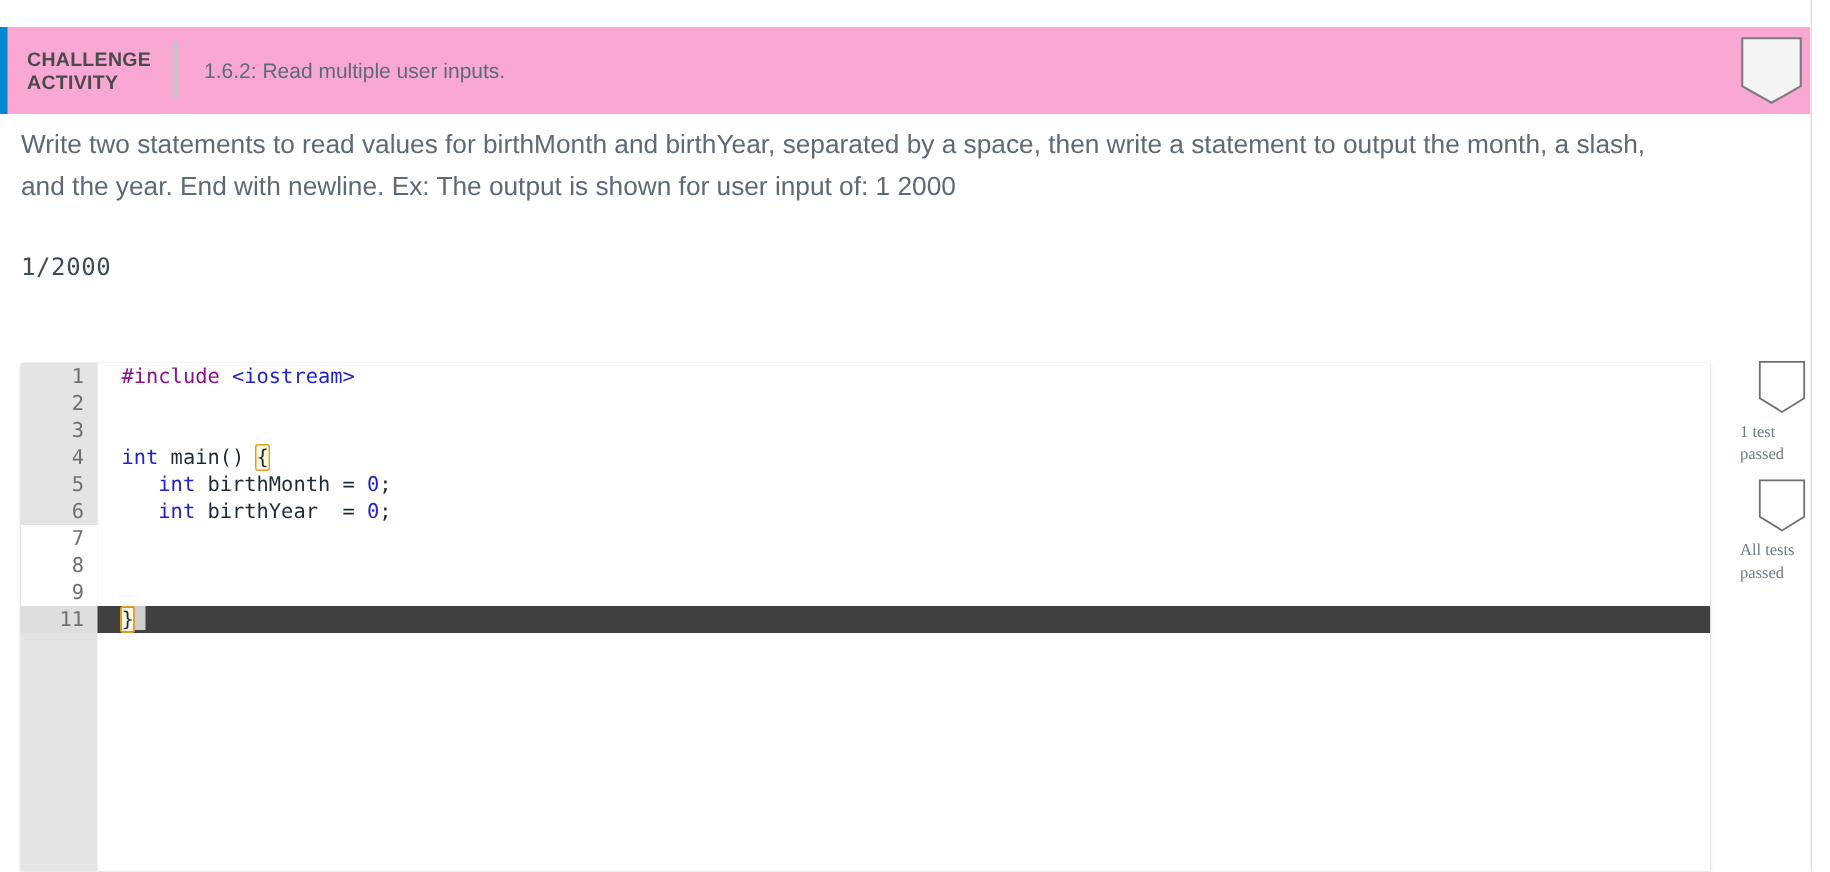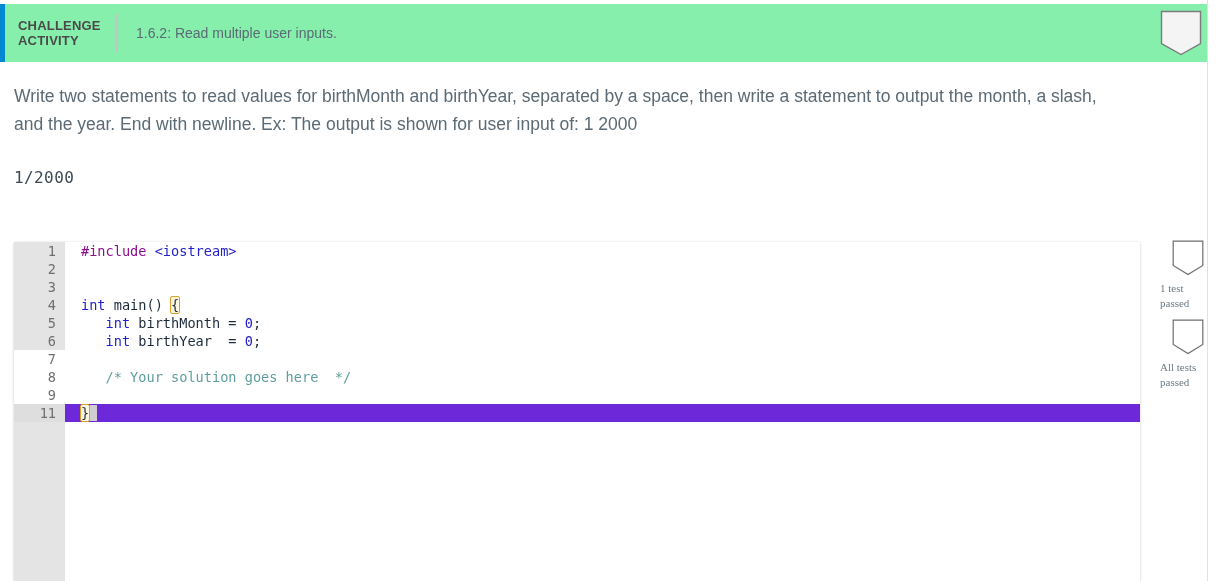--- a/index.html
+++ b/index.html
@@ -26,24 +26,24 @@
     position: absolute;
     top: 0; left: 1207px;
     width: 13px; height: 581px;
     background: #ffffff;
     border-left: 1px solid #e0e0e0;
   }
 
   
   .header {
     position: absolute;
-    top: 4px; left: 0;
+    top: 18px; left: 0;
     width: 1207px;
     height: 58px;
-    background: #86efac;
+    background: #f9a8d4;
     display: flex;
     align-items: center;
   }
   .header-accent {
     position: absolute;
     top: 0; left: 0;
     width: 5px; height: 58px;
     background: #0089d0;
   }
   .header-kicker {
@@ -127,21 +127,21 @@
     position: absolute;
     top: 0; left: 0;
     width: 1126px;
   }
   .code-row {
     position: relative;
     height: 18px;
     line-height: 18px;
     white-space: pre;
   }
-  .code-row.active { background: #6d28d9; }
+  .code-row.active { background: #404040; }
   .code-row .ln {
     position: absolute;
     top: 0; left: 0;
     width: 51px;
     height: 18px;
     text-align: right;
     padding-right: 9px;
     color: #6f6f6f;
     background: #e4e4e4;
   }
@@ -227,21 +227,21 @@
   <div class="editor">
     <div class="gutter-bg"></div>
     <div class="code-rows" id="code-rows">
         <div class="code-row"><span class="ln">1</span><span class="src"><span class="tok-pre">#include</span> <span class="tok-inc">&lt;iostream&gt;</span></span></div>
         <div class="code-row"><span class="ln">2</span></div>
         <div class="code-row"><span class="ln">3</span><span class="src"></span></div>
         <div class="code-row"><span class="ln">4</span><span class="src"><span class="tok-kw">int</span> main() <span class="tok-brace bracket-match">{</span></span></div>
         <div class="code-row"><span class="ln">5</span><span class="src">   <span class="tok-kw">int</span> birthMonth = <span class="tok-num">0</span>;</span></div>
         <div class="code-row"><span class="ln">6</span><span class="src">   <span class="tok-kw">int</span> birthYear  = <span class="tok-num">0</span>;</span></div>
         <div class="code-row editable"><span class="ln">7</span><span class="src"></span></div>
-        <div class="code-row editable"><span class="ln">8</span><span class="src">   <span class="tok-cm">/* Your solution goes here  */</span></span></div>
+        <div class="code-row editable"><span class="ln">8</span></div>
         <div class="code-row editable"><span class="ln">9</span><span class="src"></span></div>
         <div class="code-row active"><span class="ln">11</span><span class="src"><span class="tok-brace bracket-match">}</span><span class="caret-block"></span></span></div>
       </div>
   </div>
 
   <div class="test-panel">
 
     <div class="test-item">
       <div class="shield-wrap">
         <svg class="shield" width="32" height="36" viewBox="0 0 32 36" aria-hidden="true">

